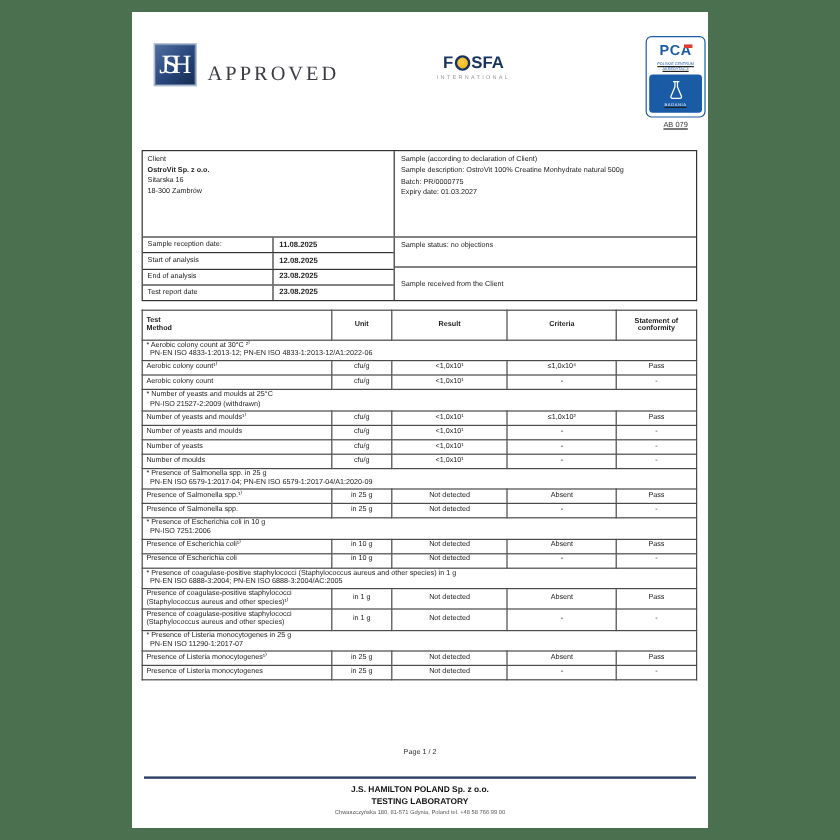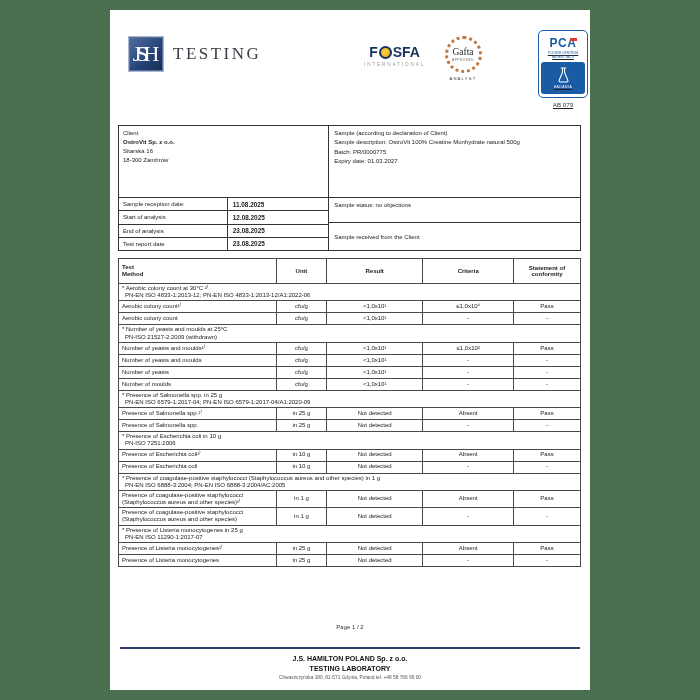--- a/index.html
+++ b/index.html
@@ -8,21 +8,21 @@
     background:#4a7050;
     font-family:"Liberation Sans",sans-serif;
     color:#222;
   }
   .page{
     position:absolute;left:110px;top:10px;width:480px;height:680px;
     background:#ffffff;
   }
   
   .logos{position:absolute;top:14px;left:14px;right:10px;height:76px;}
-  .jsh{position:absolute;left:4px;top:12px;display:flex;align-items:center;}
+  .jsh{position:absolute;left:4px;top:12px;display:flex;align-items:flex-end;}
   .jsh-square{
     width:36px;height:36px;box-sizing:border-box;
     background:linear-gradient(135deg,#51709f 0%,#27457a 55%,#152b4e 100%);
     border:1px solid #a9b6cd;box-shadow:inset 0 0 0 1px #5a74a0;
     color:#fff;font-family:"Liberation Serif",serif;font-size:22px;
     display:flex;align-items:center;justify-content:center;
     letter-spacing:-5px;padding-right:5px;
   }
   .hamilton{
     font-family:"Liberation Serif",serif;font-size:17px;color:#3b3b43;
@@ -81,36 +81,29 @@
   .f3{font-size:4.8px;color:#555;margin-top:1px;}
 </style>
 </head>
 <body>
 
 <div class="page">
 
   <div class="logos">
     <div class="jsh">
       <div class="jsh-square">JSH</div>
-      <div class="hamilton">TESTING</div>
+      <div class="hamilton">APPROVED</div>
     </div>
     <div class="fosfa">
       <div class="fosfa-word">
         <span>F</span>
         <span class="fosfa-globe"></span>
         <span>SFA</span>
       </div>
       <div class="fosfa-sub">INTERNATIONAL</div>
-    </div>
-    <div class="gafta">
-      <div class="gafta-circle">
-        <div class="gafta-name">Gafta</div>
-        <div class="gafta-approved">APPROVED</div>
-      </div>
-      <div class="gafta-analyst">ANALYST</div>
     </div>
     <div class="pca">
       <div class="pca-box">
         <div class="pca-word">PCA</div>
         <div class="pca-sub">POLSKIE CENTRUM AKREDYTACJI</div>
         <div class="pca-badge">
           <svg width="15" height="17" viewBox="0 0 14 16">
             <path d="M4.5 1 h5 M6 1 v4.2 L2.9 12.4 a1.2 1.2 0 0 0 1.1 1.7 h6 a1.2 1.2 0 0 0 1.1 -1.7 L8 5.2 V1" fill="none" stroke="#ffffff" stroke-width="1" stroke-linejoin="round"></path>
           </svg>
           <div class="pca-badania">BADANIA</div>

